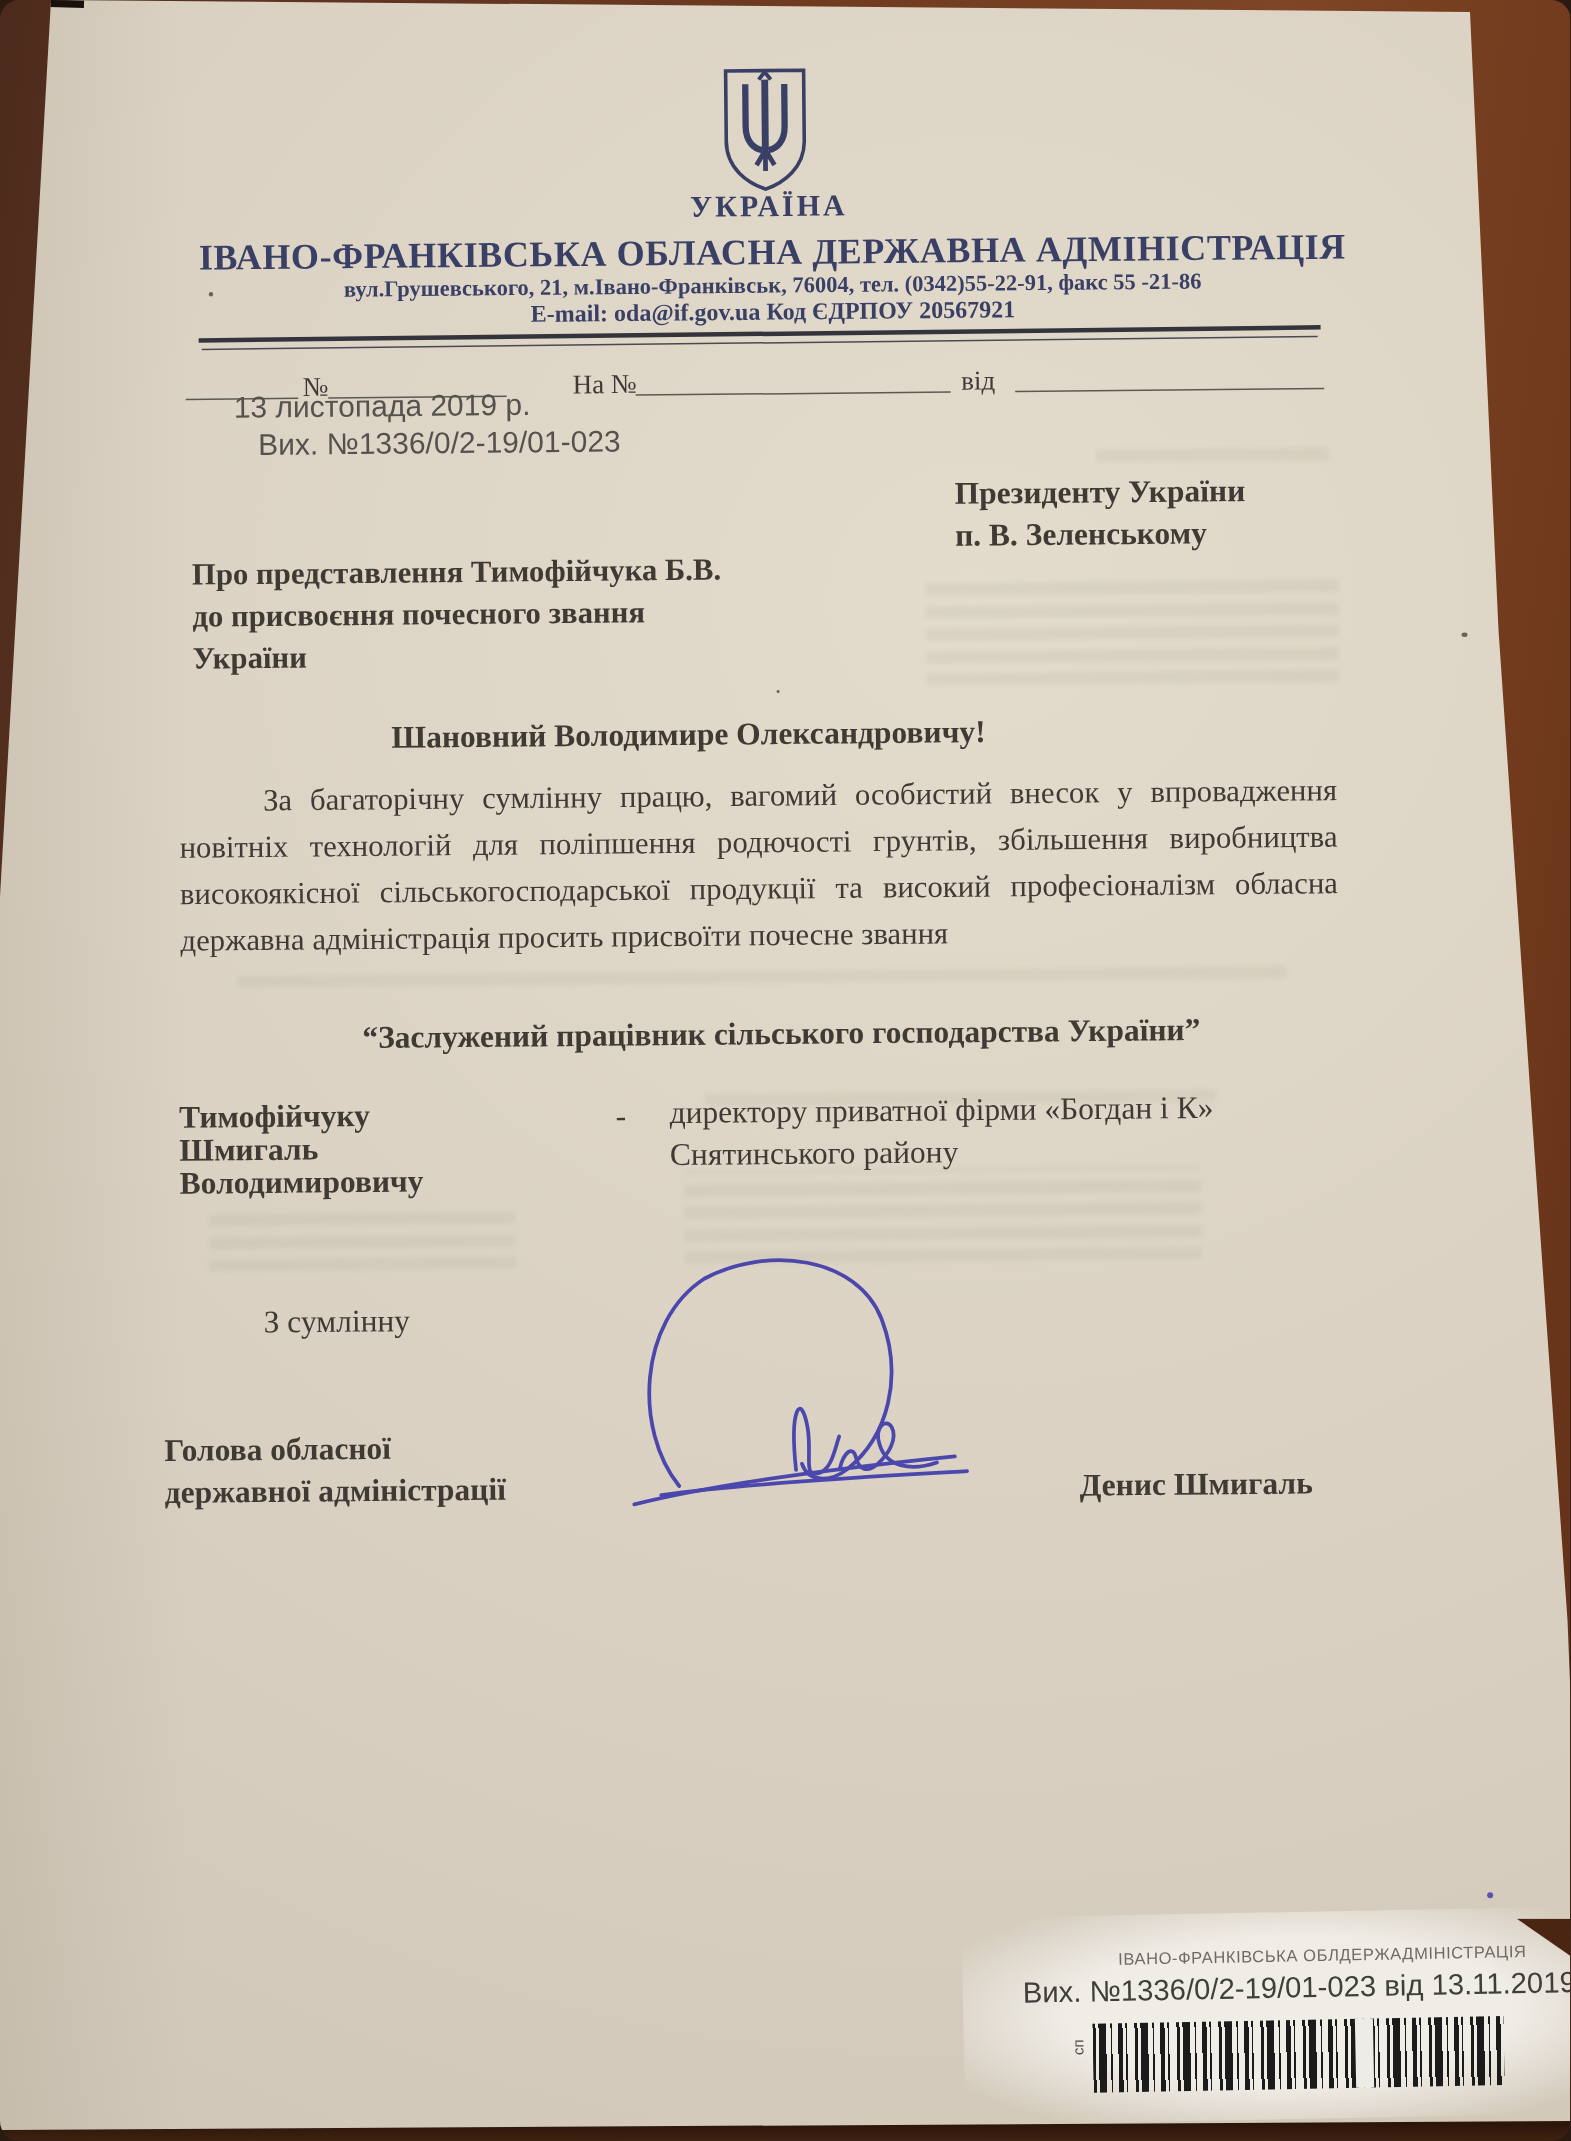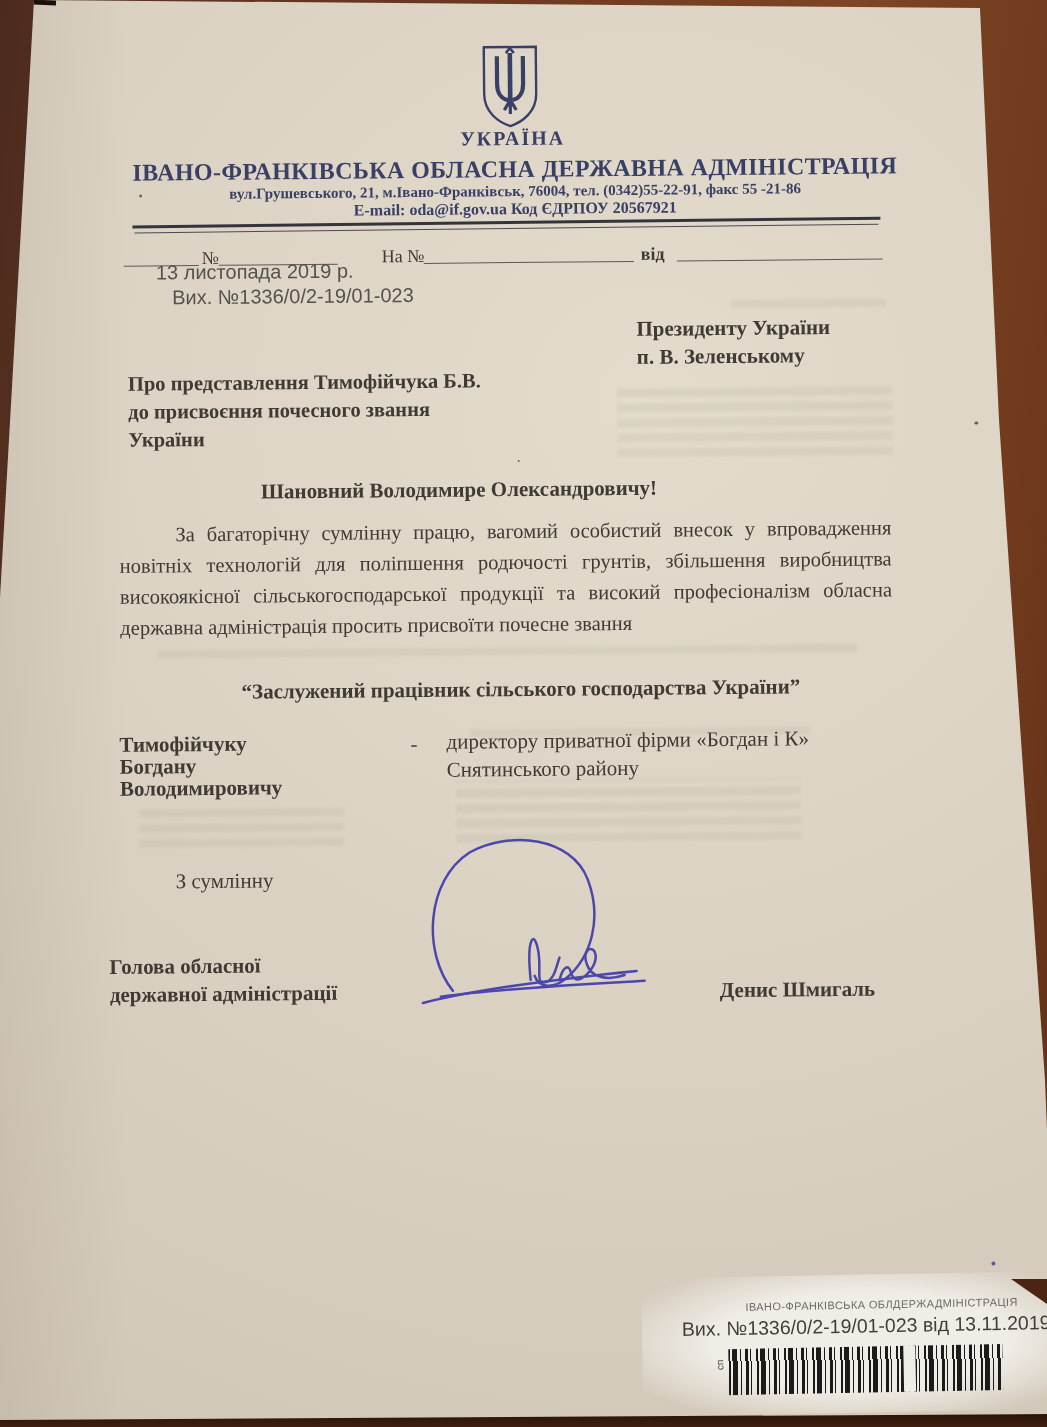--- a/index.html
+++ b/index.html
@@ -1,19 +1,20 @@
 <!DOCTYPE html>
 <html><head>
 <meta charset="utf-8">
 <style>
   html,body{margin:0;padding:0;background:#2b1a10;}
   .scene{
     position:relative;width:1047px;height:1427px;overflow:hidden;
     background:linear-gradient(97deg,#4c2b1c 0%,#5d3322 14%,#6e3a20 42%,#7e4526 70%,#713a1c 88%,#5f2f18 100%);
     font-family:"Liberation Serif",serif;
+    border-radius:13px;
   }
   .desk-bottom{position:absolute;left:0;top:1406px;width:1047px;height:21px;
     background:linear-gradient(180deg,rgba(40,20,8,0) 0%,#2a150a 45%,#3f2210 100%);}
   .paper{
     position:absolute;inset:0;
     clip-path:polygon(34px 0px,980px 8px,999px 420px,1021px 740px,1045px 1080px,1047px 1130px,1047px 1414px,0px 1420px,0px 598px);
     background:
       linear-gradient(90deg,rgba(110,92,72,.10) 0%,rgba(110,92,72,0) 12%),
       radial-gradient(130% 90% at 62% 28%,#e3dbcc 0%,#d9d0c1 55%,#cfc5b6 100%);
   }
@@ -75,38 +76,38 @@
       <div class="rule-thick"></div>
       <div class="rule-thin"></div>
 
       <span class="uline" style="left:128px;top:246px;width:75px;"></span>
       <div class="abs inkbody" style="left:206px;top:245px;font-size:18px;">№</div>
       <span class="uline" style="left:223px;top:246px;width:119px;"></span>
       <div class="abs typed" style="left:160px;top:258px;font-size:20px;white-space:nowrap;">13 листопада 2019 р.</div>
       <div class="abs typed" style="left:176px;top:283px;font-size:20px;white-space:nowrap;">Вих. №1336/0/2-19/01-023</div>
       <div class="abs inkbody" style="left:386px;top:245px;font-size:18px;">На №</div>
       <span class="uline" style="left:428px;top:246px;width:210px;"></span>
-      <div class="abs inkbody" style="left:645px;top:245px;font-size:18px;font-weight:bold;">від</div>
+      <div class="abs inkbody" style="left:645px;top:245px;font-size:18px;">від</div>
       <span class="uline" style="left:681px;top:246px;width:206px;"></span>
 
       <div class="abs inkbody b" style="left:640px;top:318px;font-size:21px;white-space:nowrap;">Президенту  України</div>
       <div class="abs inkbody b" style="left:640px;top:346px;font-size:21px;white-space:nowrap;">п. В. Зеленському</div>
 
       <div class="abs inkbody b" style="left:131px;top:369px;font-size:20.5px;white-space:nowrap;">Про представлення  Тимофійчука Б.В.</div>
       <div class="abs inkbody b" style="left:131px;top:397px;font-size:20.5px;white-space:nowrap;">до присвоєння почесного звання</div>
       <div class="abs inkbody b" style="left:131px;top:425px;font-size:20.5px;white-space:nowrap;">України</div>
 
       <div class="abs inkbody b" style="left:263px;top:477px;font-size:21px;white-space:nowrap;">Шановний Володимире Олександровичу!</div>
 
       <div class="abs inkbody" style="left:121px;top:516px;width:772px;font-size:20.5px;line-height:31px;text-align:justify;text-indent:56px;">За багаторічну сумлінну працю, вагомий особистий внесок у впровадження новітніх технологій для поліпшення родючості грунтів, збільшення виробництва високоякісної сільськогосподарської продукції та високий професіоналізм обласна державна адміністрація просить присвоїти почесне звання</div>
 
       <div class="abs inkbody b center" style="left:111px;top:677px;width:820px;font-size:21px;white-space:nowrap;">“Заслужений працівник сільського господарства України”</div>
 
       <div class="abs inkbody b" style="left:119px;top:729px;font-size:21px;">Тимофійчуку</div>
-      <div class="abs inkbody b" style="left:119px;top:751px;font-size:21px;">Богдану</div>
+      <div class="abs inkbody b" style="left:119px;top:751px;font-size:21px;">Шмигаль</div>
       <div class="abs inkbody b" style="left:119px;top:773px;font-size:21px;">Володимировичу</div>
       <div class="abs inkbody" style="left:410px;top:731px;font-size:21px;">-</div>
       <div class="abs inkbody" style="left:446px;top:729px;font-size:21px;white-space:nowrap;">директору приватної фірми «Богдан і К»</div>
       <div class="abs inkbody" style="left:446px;top:757px;font-size:21px;white-space:nowrap;">Снятинського району</div>
 
       <div class="abs inkbody" style="left:174px;top:866px;font-size:21px;">З сумлінну</div>
       <div class="abs inkbody b" style="left:107px;top:951px;font-size:21px;white-space:nowrap;">Голова обласної</div>
       <div class="abs inkbody b" style="left:107px;top:979px;font-size:21px;white-space:nowrap;">державної адміністрації</div>
       <div class="abs inkbody b" style="left:717px;top:980px;font-size:21px;white-space:nowrap;">Денис  Шмигаль</div>
 

